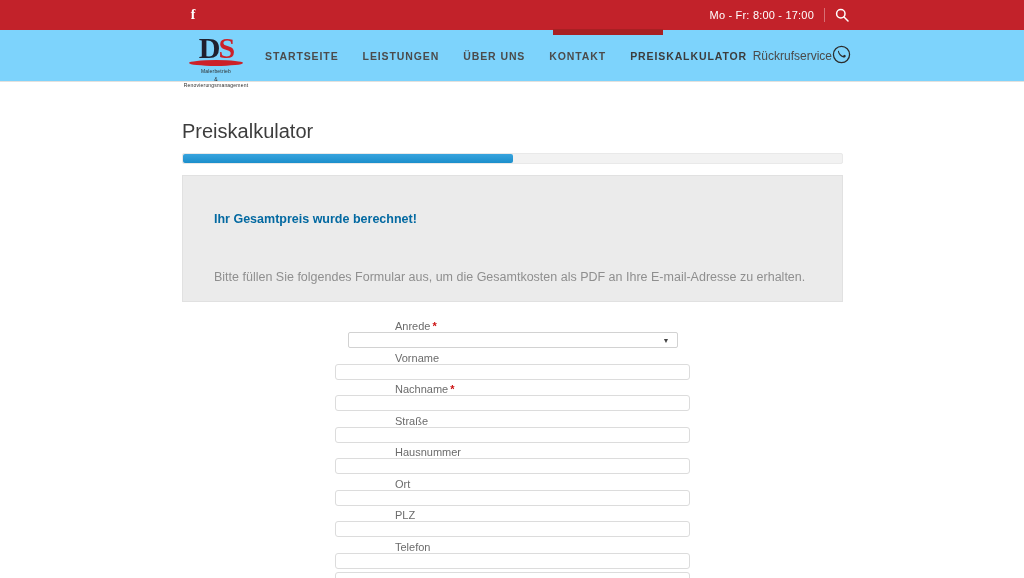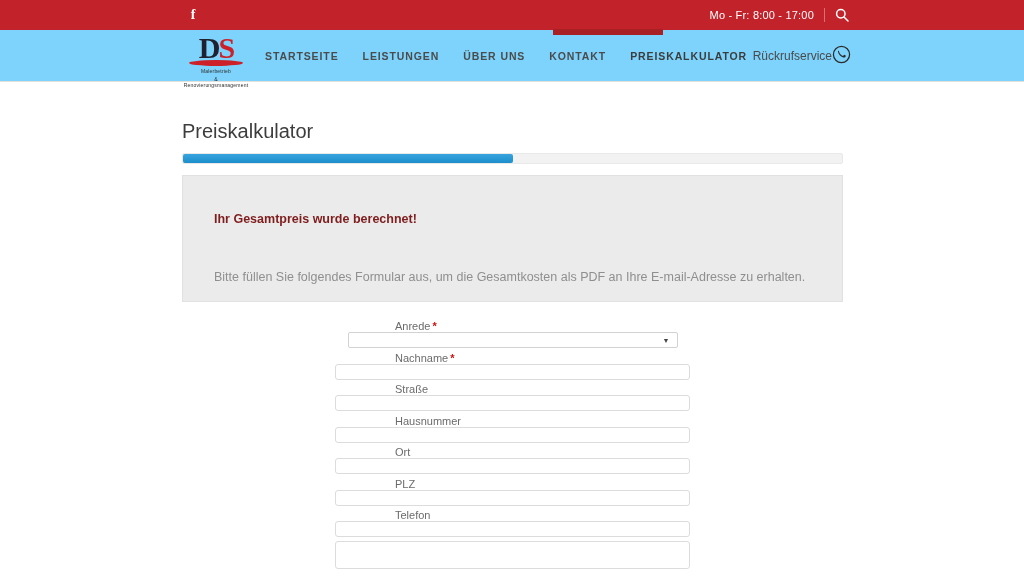--- a/index.html
+++ b/index.html
@@ -42,21 +42,21 @@
 
   
   .content { padding-left:182px; width:843px; }
   .page-title { margin:38px 0 10px; font-size:20px; font-weight:500; color:#3d3d3d; }
   .progress { width:661px; height:11px; background:#f2f2f2;
               border:1px solid #e9e9e9; border-radius:2px; }
   .progress-fill { height:100%; background:linear-gradient(180deg,#38a4de 0%,#1b8ecb 100%);
                    border-radius:2px; }
   .notice { margin-top:11px; width:661px; height:127px; background:#ebebeb;
             border:1px solid #e1e1e1; padding:36px 31px; }
-  .notice-heading { font-size:12.5px; font-weight:bold; color:#7f1d1d; }
+  .notice-heading { font-size:12.5px; font-weight:bold; color:#0369a1; }
   .notice-body { margin-top:44px; font-size:12.5px; color:#8f8f8f; }
 
   
   .form { margin-top:18px; }
   .form-row { display:flex; align-items:center; height:28px; margin-bottom:3.5px;flex-direction:column; }
   .form-label { width:235px; font-size:11px; color:#6b6b6b; }
   .req-mark { color:#cc1111; font-weight:bold; margin-left:2px; }
   .text-input { width:355px; height:28px; border:1px solid #dcdcdc; border-radius:3px;
                 background:#fff; padding:0 8px; font-size:12px; color:#333;
                 font-family:"Liberation Sans", sans-serif; outline:none; }
@@ -124,20 +124,24 @@
   </div>
 
   <div class="form">
       <div class="form-row">
         <label class="form-label">Anrede<span class="req-mark">*</span></label>
         <div class="select-box" role="combobox">
           <span class="select-caret">▼</span>
         </div>
       </div>
       <div class="form-row">
+        <label class="form-label">Vorname</label>
+        <input type="text" class="text-input" placeholder="" style="">
+      </div>
+      <div class="form-row">
         <label class="form-label">Nachname<span class="req-mark">*</span></label>
         <input type="text" class="text-input" placeholder="" style="">
       </div>
       <div class="form-row">
         <label class="form-label">Straße</label>
         <input type="text" class="text-input" placeholder="" style="">
       </div>
       <div class="form-row">
         <label class="form-label">Hausnummer</label>
         <input type="text" class="text-input" placeholder="" style="">

